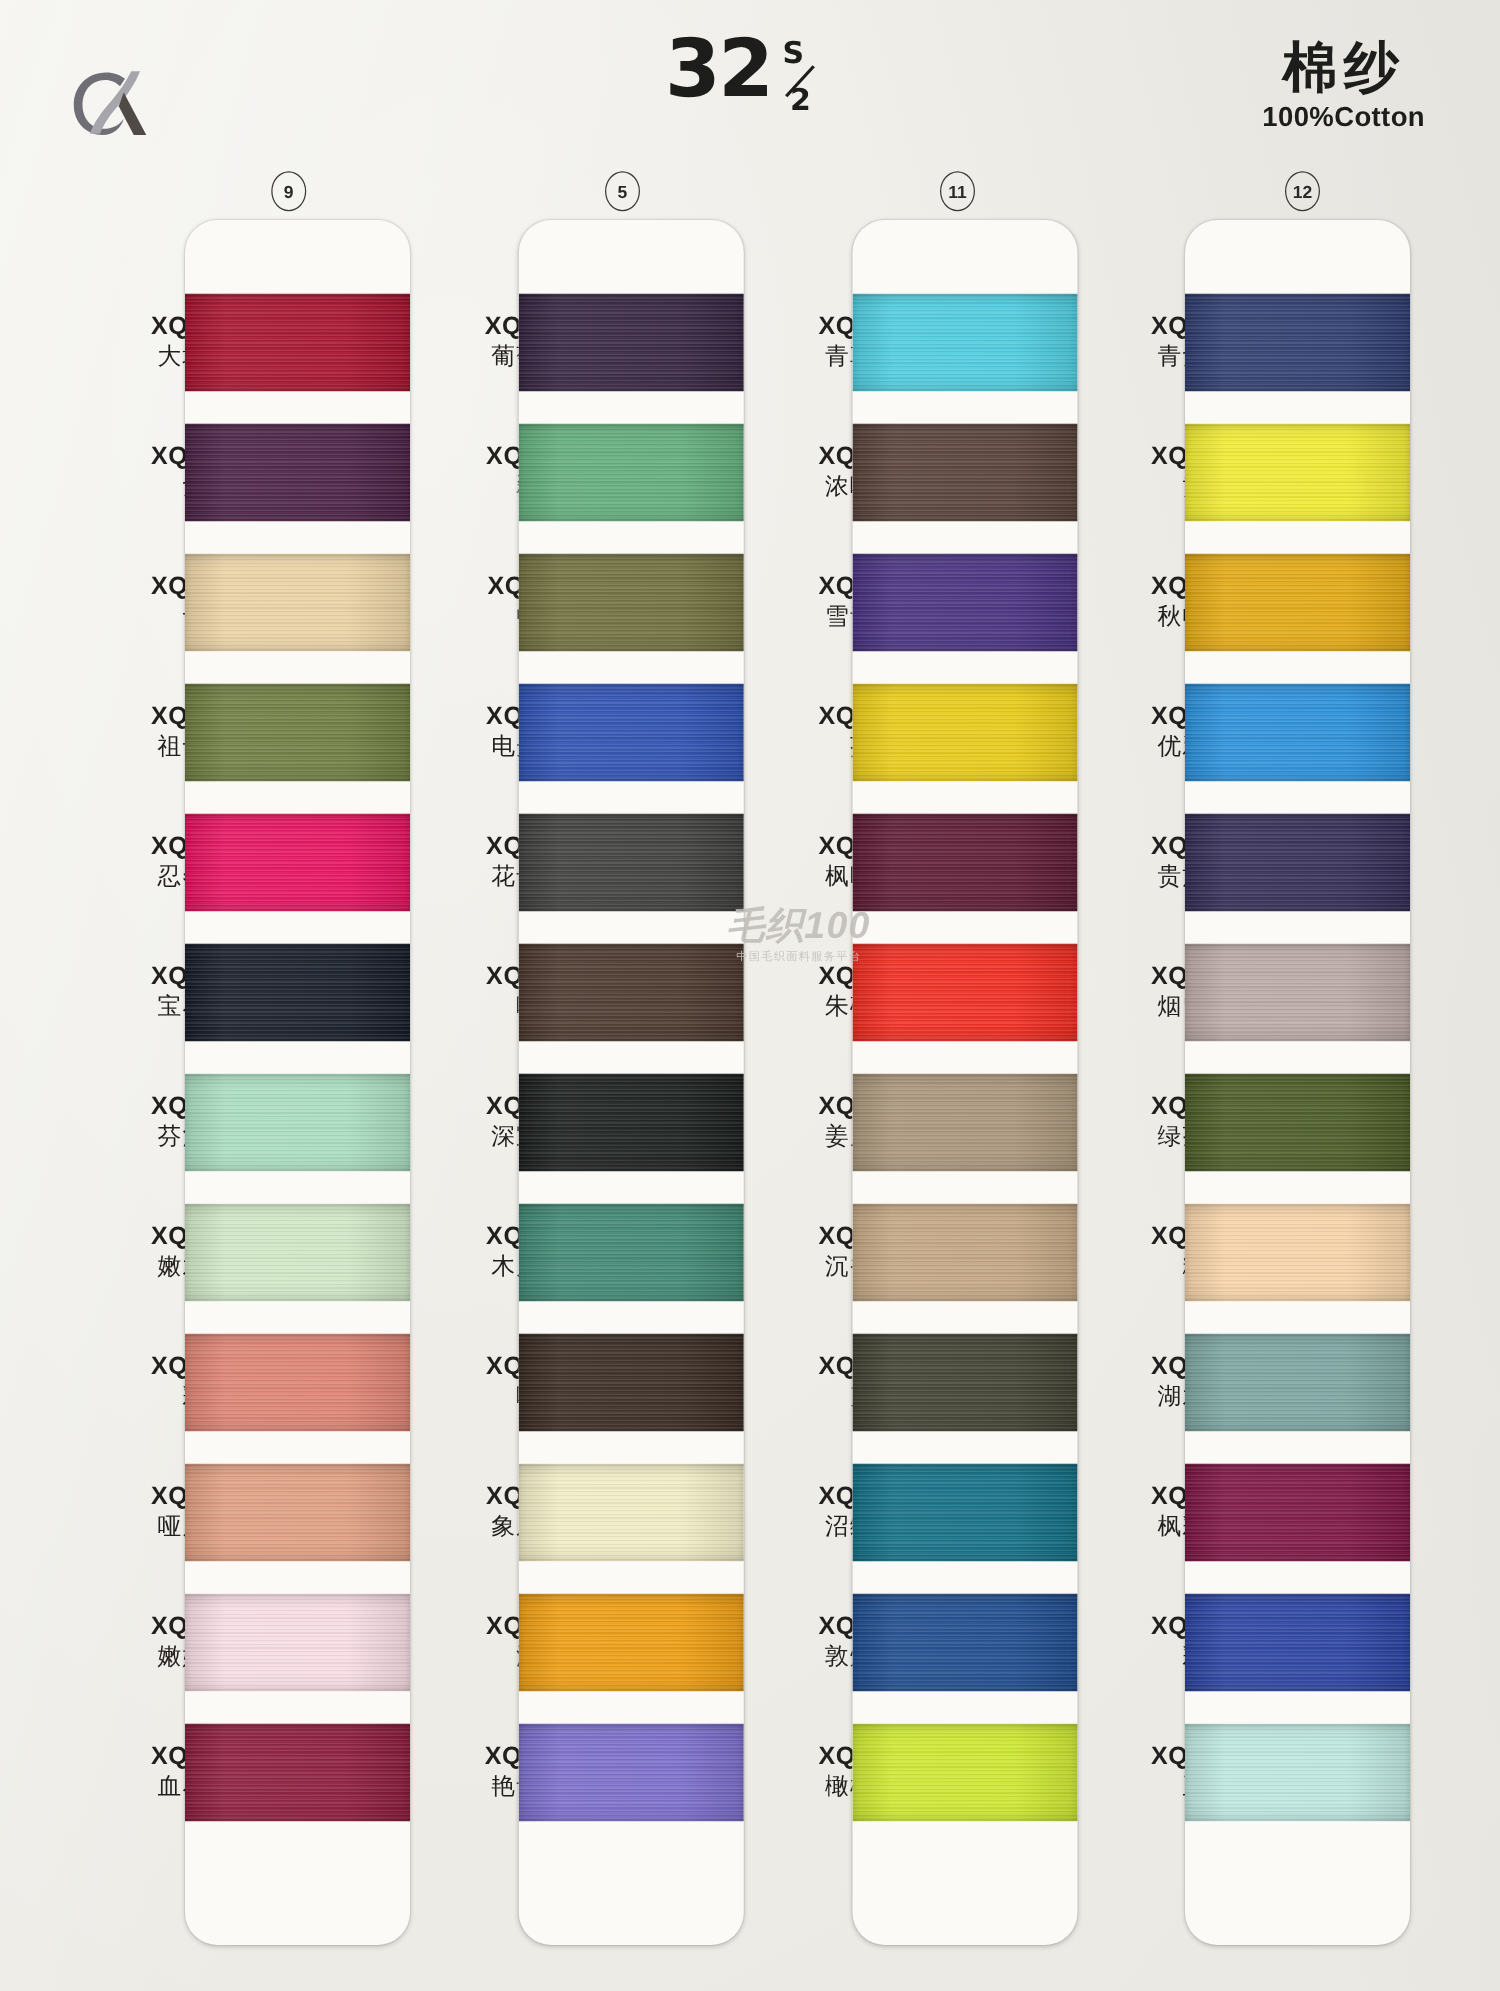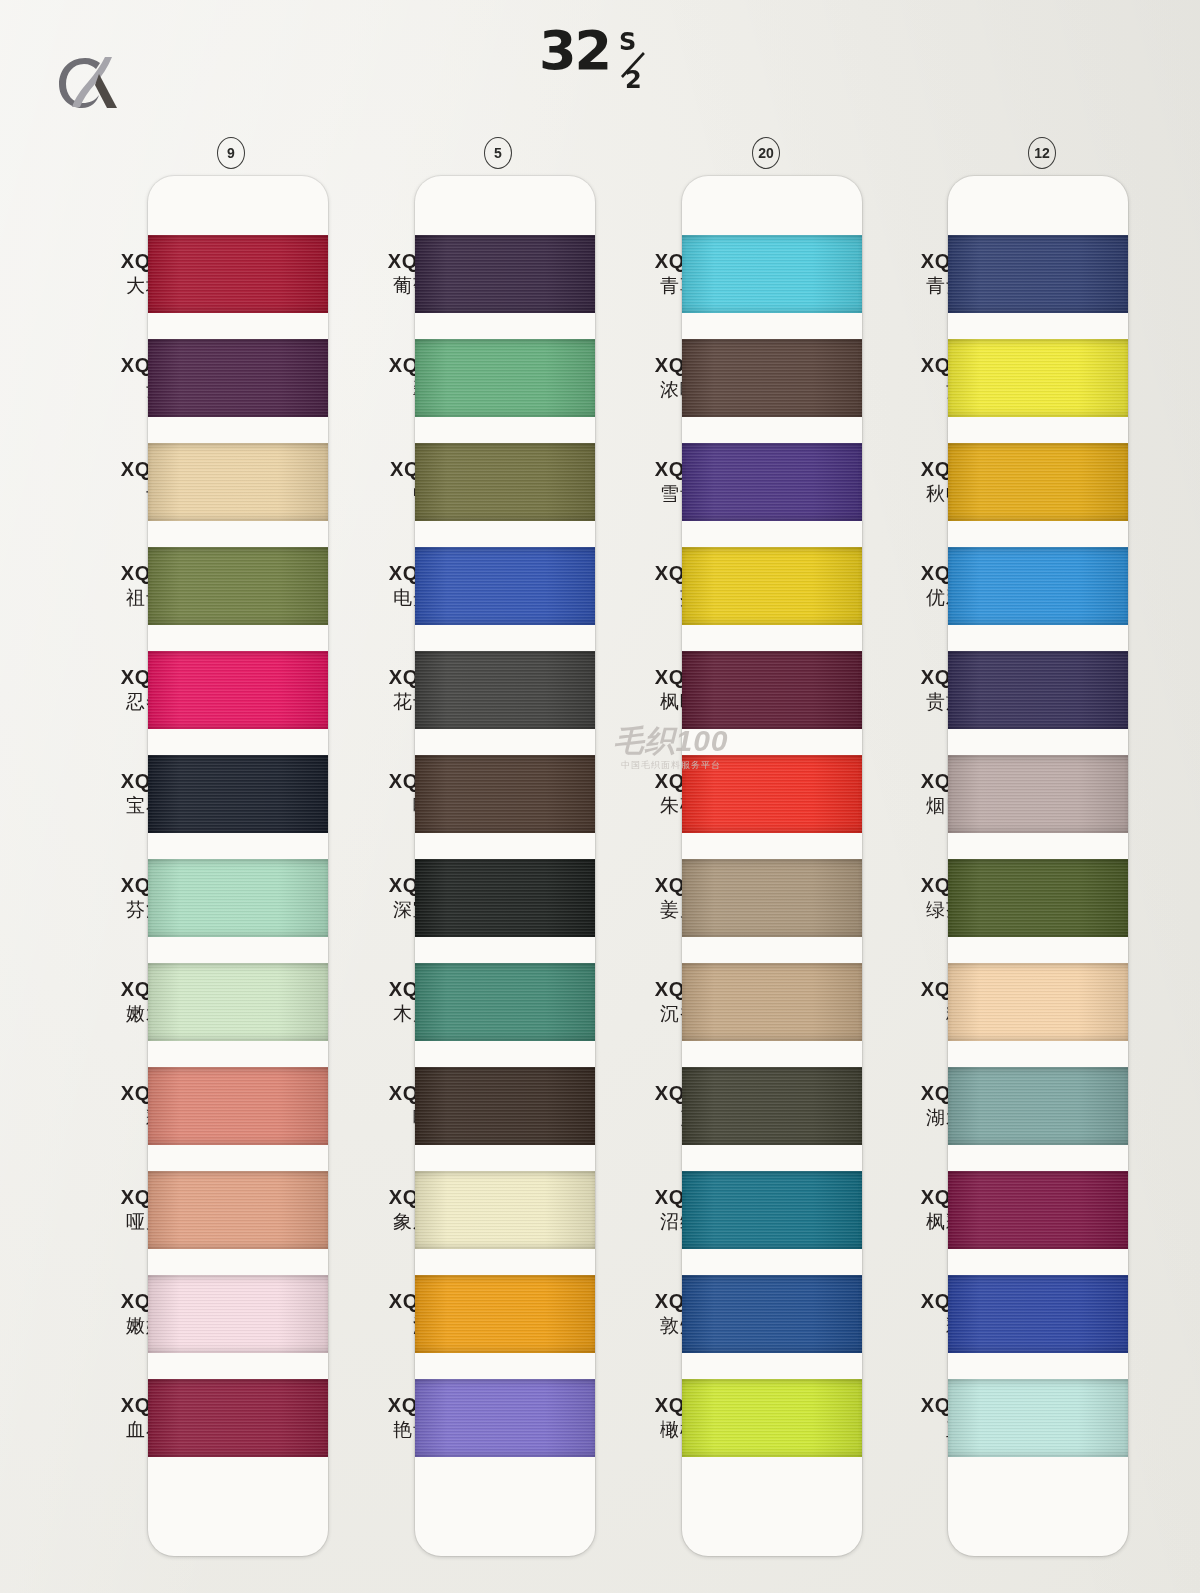--- a/index.html
+++ b/index.html
@@ -66,21 +66,21 @@
     left: 50%;
     transform: translateX(-50%);
     top: 26px;
     display: flex;
     align-items: flex-start;
     color: #1d1d1b;
   }
   .yarn-count .num {
     font-family: "DejaVu Sans", sans-serif;
     font-weight: bold;
-    font-size: 54px;
+    font-size: 64px;
     line-height: 0.94;
     letter-spacing: -2px;
   }
   .yarn-frac {
     position: relative;
     width: 48px;
     height: 74px;
     margin-left: 3px;
   }
   .yarn-frac .s {
@@ -246,21 +246,21 @@
   .label-name {
     font-size: 19px;
     letter-spacing: 1px;
     line-height: 1.2;
     margin-top: 2px;
   }
 
   
   .watermark {
     position: absolute;
-    left: 586px;
+    left: 554px;
     top: 726px;
     width: 170px;
     text-align: center;
     color: rgba(190,186,182,0.85);
     pointer-events: none;
   }
   .watermark .wm-main {
     font-size: 30px;
     font-weight: bold;
     letter-spacing: 1px;
@@ -294,26 +294,30 @@
       <span class="num">32</span>
       <span class="yarn-frac">
         <span class="s">S</span>
         <svg class="slash" viewBox="0 0 28 30">
           <line x1="3" y1="27" x2="25" y2="3" stroke="#1d1d1b" stroke-width="2.6"></line>
         </svg>
         <span class="two">2</span>
       </span>
     </div>
 
+    <div class="material">
+      <div class="cn">棉纱</div>
+      <div class="en">100%Cotton</div>
+    </div>
   </div>
 
   <div class="col-badges" id="col-badges">
       <div class="badge" style="left: 217px;">9</div>
       <div class="badge" style="left: 484px;">5</div>
-      <div class="badge" style="left: 752px;">20</div>
+      <div class="badge" style="left: 752px;">11</div>
       <div class="badge" style="left: 1028px;">12</div>
     </div>
 
   <div class="columns" id="columns">
       <div class="column" style="left: 58px;">
         <div class="labels">
           <div class="label-slot">
             <div class="label-code">XQ097</div>
             <div class="label-name">大地红</div>
           </div>

